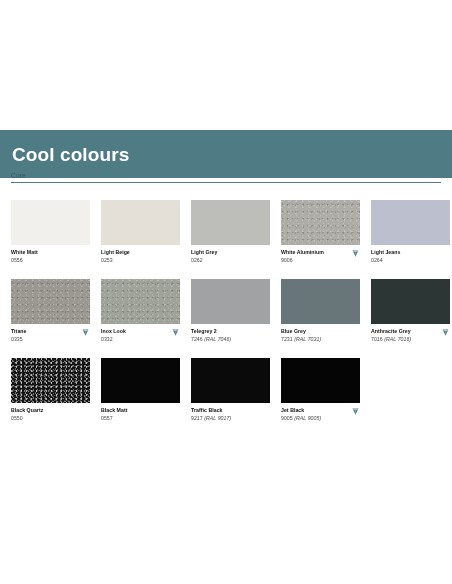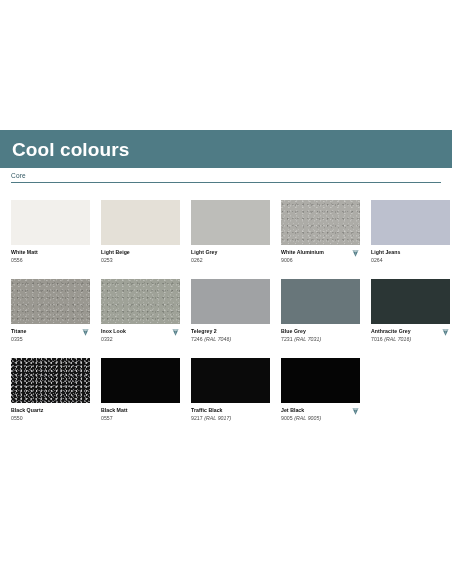--- a/index.html
+++ b/index.html
@@ -22,21 +22,21 @@
     height: 584px;
     background: #ffffff;
   }
 
   
   .header-band {
     position: absolute;
     left: 0;
     top: 130px;
     width: 452px;
-    height: 38px;
+    height: 48px;
     background: #4F7B85;
     display: flex;
     align-items: center;
   }
   .header-title {
     color: #ffffff;
     font-size: 19px;
     font-weight: bold;
     letter-spacing: 0.1px;
     margin-left: 12px;

